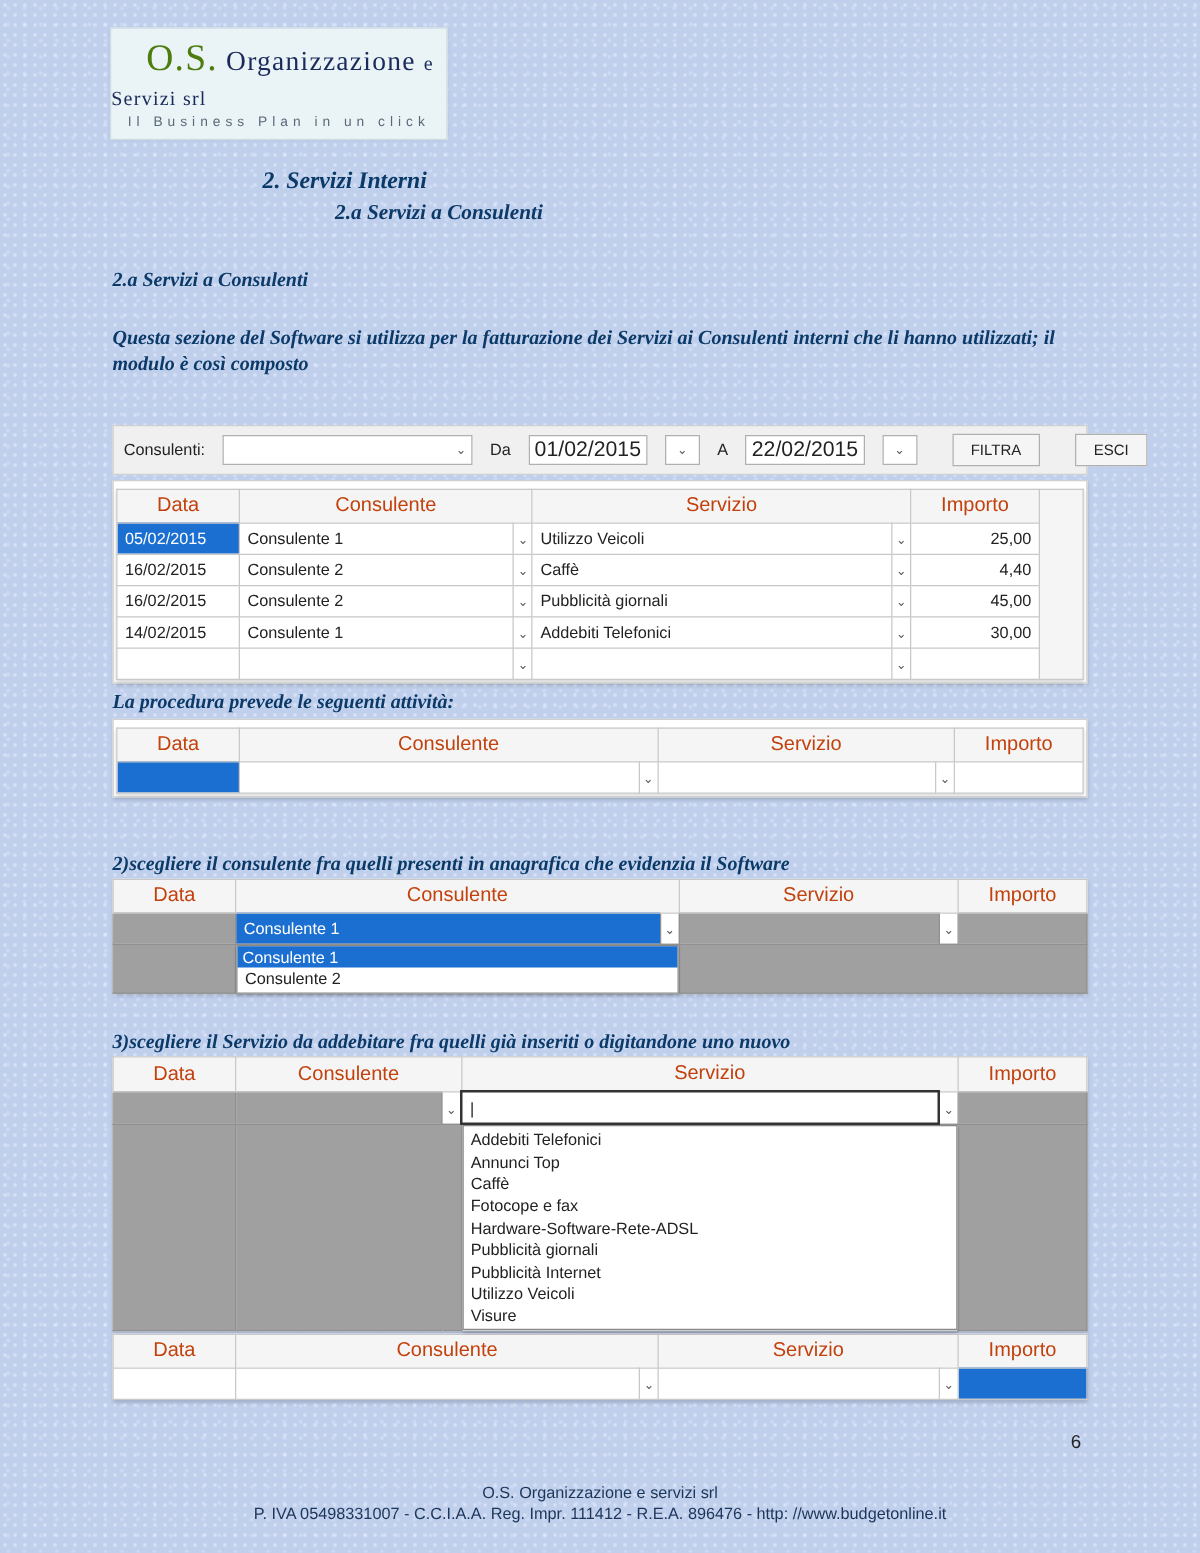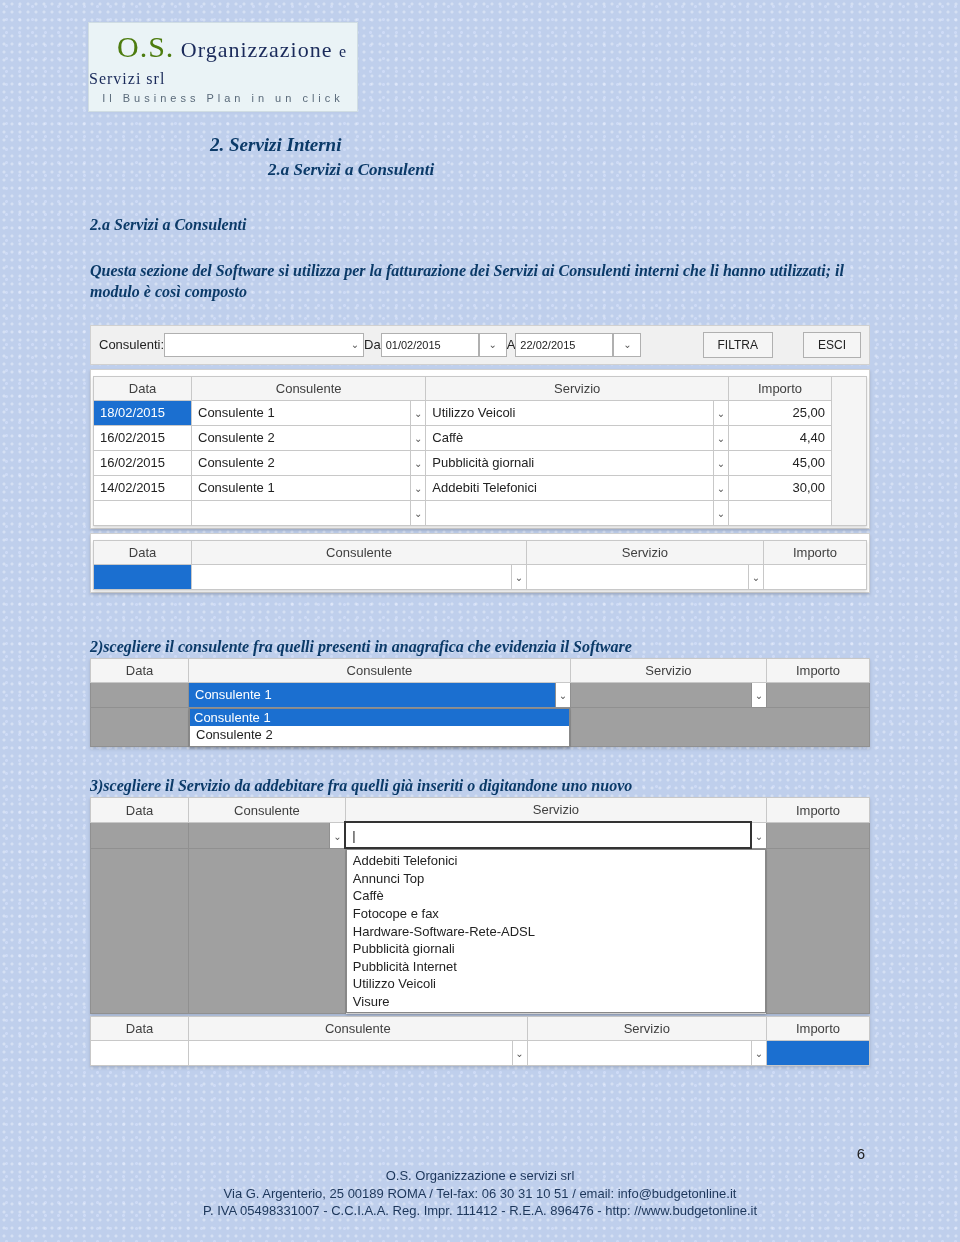--- a/index.html
+++ b/index.html
@@ -73,25 +73,25 @@
     font-weight: bold;
     color: #0b3a68;
     font-size: 16px;
     margin-top: 14px;
   }
 
   
   .filterbar {
     background: #f0f0f0;
     border: 1px solid #d0d0d0;
-    margin-top: 22px;
+    margin-top: 37px;
     padding: 6px 8px;
     display: flex;
     align-items: center;
-    gap: 0;
+    gap: 14px;
     font-size: 13px;
     color: #222;
   }
   .filterbar .lbl { font-weight: normal; }
   .filterbar .combo {
     height: 22px;
     border: 1px solid #b0b0b0;
     background: #fff;
     min-width: 190px;
     display: inline-flex;
@@ -101,21 +101,21 @@
   }
   .filterbar .combo.sm { min-width: 18px; width: 18px; justify-content: center;}
   .datebox {
     height: 22px;
     width: 88px;
     border: 1px solid #b0b0b0;
     background: #fff;
     padding: 0 4px;
     display: inline-flex;
     align-items: center;
-    font-size: 11px;
+    font-size: 17px;
   }
   .btn {
     height: 24px;
     padding: 0 14px;
     background: #f5f5f5;
     border: 1px solid #b0b0b0;
     font-size: 12px;
     display: inline-flex;
     align-items: center;
     justify-content: flex-start;
@@ -127,24 +127,24 @@
   .grid {
     border-collapse: collapse;
     width: 100%;
     background: #fff;
     margin-top: 4px;
     box-shadow: 0 2px 3px rgba(0,0,0,0.15);
   }
   .grid th {
     background: #f5f5f5;
     border: 1px solid #c8c8c8;
-    font-size: 13px;
+    font-size: 16px;
     font-weight: normal;
     padding: 4px 6px;
-    color: #404040;
+    color: #c2410c;
   }
   .grid td {
     border: 1px solid #c8c8c8;
     font-size: 13px;
     padding: 3px 6px;
     color: #222;
     background: #fff;
     height: 18px;
   }
   .grid td.sel { background: #1b6fd0; color: #fff; }
@@ -243,21 +243,21 @@
   <table class="grid">
     <tbody>
           <tr>
       <th style="width:85px">Data</th>
       <th colspan="2">Consulente</th>
       <th colspan="2">Servizio</th>
       <th style="width:90px">Importo</th>
       <th class="grid-scroll-gutter" rowspan="6"></th>
     </tr>
     <tr>
-      <td class="sel">18/02/2015</td>
+      <td class="sel">05/02/2015</td>
       <td>Consulente 1</td>
       <td class="drop"><span class="chev">⌄</span></td>
       <td>Utilizzo Veicoli</td>
       <td class="drop"><span class="chev">⌄</span></td>
       <td class="num">25,00</td>
     </tr>
     <tr>
       <td>16/02/2015</td>
       <td>Consulente 2</td>
       <td class="drop"><span class="chev">⌄</span></td>
@@ -286,20 +286,21 @@
       <td></td>
       <td class="drop"><span class="chev">⌄</span></td>
       <td></td>
       <td class="drop"><span class="chev">⌄</span></td>
       <td></td>
     </tr>
   </tbody>
       </table>
   </div>
 
+  <div class="step" style="margin-top:6px">La procedura prevede le seguenti attività:</div>
 
   <div class="wrap1">
   <table class="grid">
     <tbody>
           <tr>
       <th style="width:85px">Data</th>
       <th colspan="2">Consulente</th>
       <th colspan="2">Servizio</th>
       <th style="width:90px">Importo</th>
     </tr>
@@ -401,15 +402,14 @@
     </tr>
   </tbody>
     </table>
 
 </div>
 
 <div class="page-num">6</div>
 
 <div class="footer">
   <div>O.S. Organizzazione e servizi srl</div>
-  <div>Via G. Argenterio, 25  00189  ROMA / Tel-fax: 06 30 31 10 51 / email: info@budgetonline.it</div>
   <div>P. IVA 05498331007 - C.C.I.A.A. Reg. Impr. 111412 - R.E.A. 896476 - http: //www.budgetonline.it</div>
 </div>
 
 </body></html>

